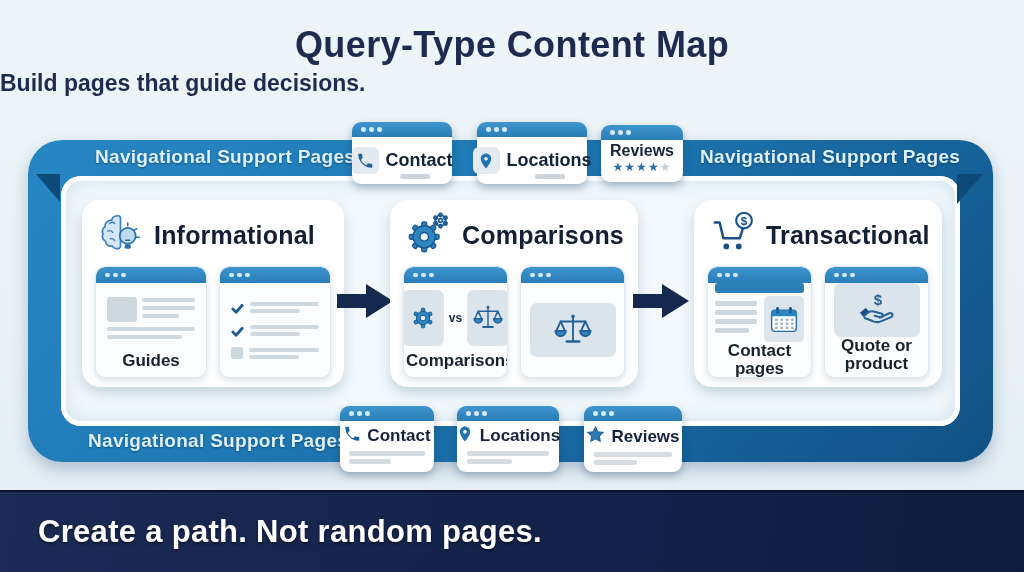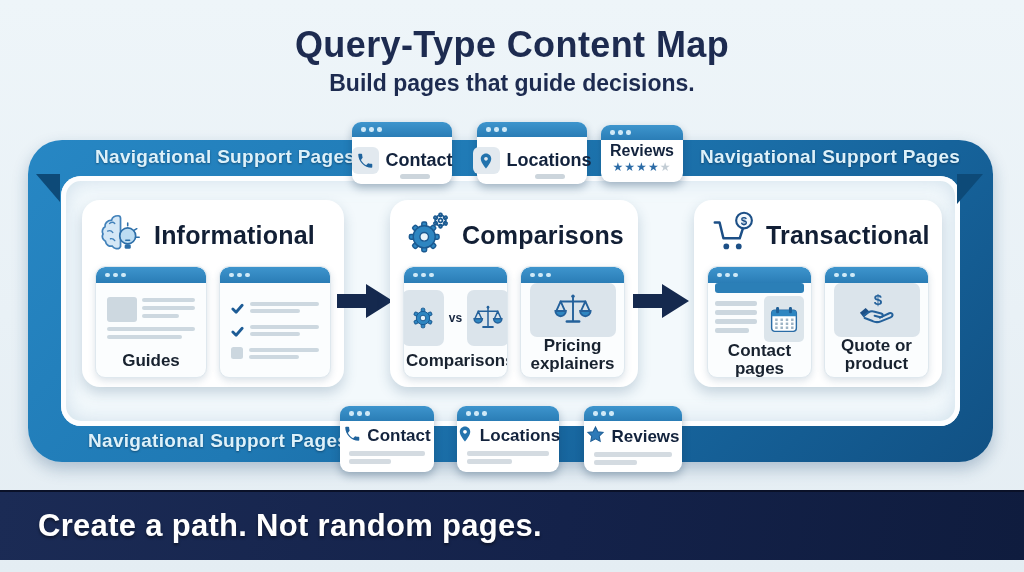--- a/index.html
+++ b/index.html
@@ -2,21 +2,21 @@
 <html><head>
 <meta charset="utf-8">
 <style>
   html,body{margin:0;padding:0;}
   .stage{position:relative;width:1024px;height:572px;overflow:hidden;
     background:linear-gradient(180deg,#eef5f9 0%,#e9f1f6 55%,#e4edf3 100%);
     font-family:"Liberation Sans",sans-serif;color:#1d2b50;}
   
   .title{position:absolute;top:24px;left:0;right:0;text-align:center;
     font-size:36px;font-weight:800;letter-spacing:.4px;color:#1d2b50;}
-  .subtitle{position:absolute;top:70px;left:0;right:0;text-align:center;
+  .subtitle{position:absolute;top:70px;left:0;right:0;
     font-size:23px;font-weight:700;color:#1d2b50;}
   
   .frame{position:absolute;left:28px;top:140px;width:965px;height:322px;border-radius:34px;
     background:linear-gradient(135deg,#2787c4 0%,#1f79b4 40%,#16639b 72%,#115184 100%);
     box-shadow:0 7px 16px rgba(25,70,110,.28);}
   .frame-inner{position:absolute;left:33px;right:33px;top:36px;bottom:36px;border-radius:20px;
     background:#f3f9fc;
     box-shadow:inset 0 0 0 5px #fdfeff, inset 0 0 24px rgba(125,165,195,.42);}
   .fold{position:absolute;background:#0d4a78;}
   .fold-a{left:36px;top:174px;width:24px;height:28px;clip-path:polygon(0 0,100% 0,100% 100%);}
@@ -100,21 +100,21 @@
   .b-lines{flex:1;display:flex;flex-direction:column;gap:4.5px;padding-top:2px;}
   .b-lines i{display:block;height:4.5px;background:#ccd7df;border-radius:2px;}
   .b-lines i:last-child{width:80%;}
   .b-cal{width:40px;height:46px;background:#dce5eb;border-radius:5px;margin-top:-3px;
     display:flex;align-items:center;justify-content:center;flex:0 0 40px;}
   
   .arrow{position:absolute;top:281px;width:56px;height:40px;}
   #arrow1{left:337px;}
   #arrow2{left:633px;}
   
-  .banner{position:absolute;left:0;top:490px;width:100%;height:70px;
+  .banner{position:absolute;left:0;top:490px;width:100%;height:82px;
     background:linear-gradient(100deg,#1b2b55 0%,#14224a 55%,#0f1c3e 100%);
     border-top:2px solid #0a1128;display:flex;align-items:center;box-sizing:border-box;}
   .banner-text{padding-left:38px;font-size:31px;font-weight:800;color:#ffffff;
     letter-spacing:.3px;text-shadow:0 2px 3px rgba(0,0,0,.45);}
 </style>
 </head>
 <body>
 
 <div class="stage">
 
@@ -365,21 +365,20 @@
                   <path d="M7 11h26"></path>
                 <path d="M7 11l-4.5 10M7 11l4.5 10"></path>
                 <path d="M33 11l-4.5 10M33 11l4.5 10"></path>
                 <path d="M1.5 21a5.5 5.5 0 0 0 11 0z" fill="#2e86c1"></path>
                 <path d="M27.5 21a5.5 5.5 0 0 0 11 0z" fill="#2e86c1"></path>
                 <path d="M13.5 32h13" stroke-width="2.6"></path>
               </g>
             </svg>
           </span>
         </div>
-        <div class="plabel">Pricing explainers</div>
       </div>
     </div>
   </div>
 
   <svg class="arrow" id="arrow2" viewBox="0 0 56 40">
     <path d="M0 13h29V3l27 17-27 17V27H0z" fill="#15294e"></path>
   </svg>
 
   <div class="col" id="col-trans">
     <div class="col-head">

